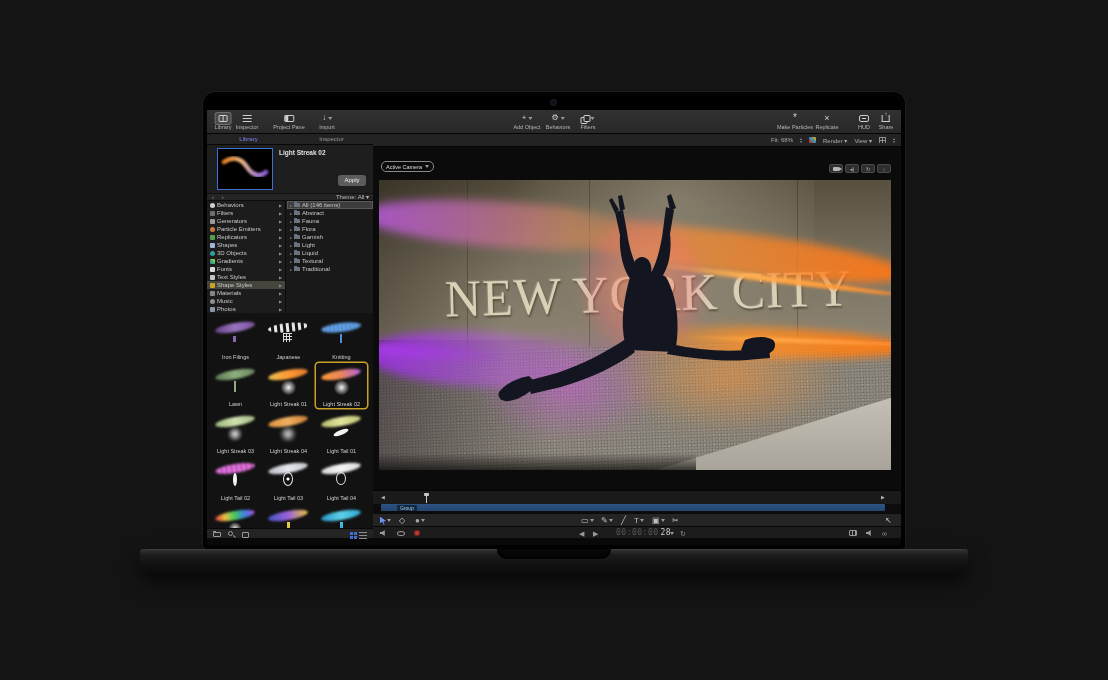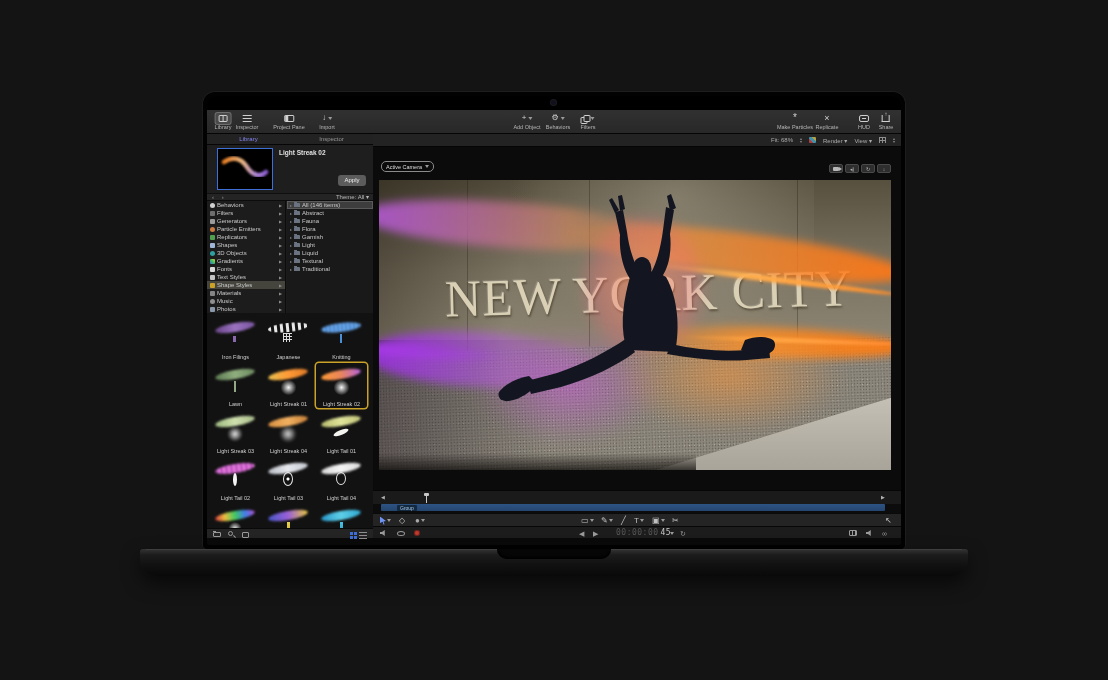--- a/index.html
+++ b/index.html
@@ -760,21 +760,21 @@
           <div class="tr-item" style="left:24px">
               <span class="i-loop"></span>
             </div>
           <div class="tr-item" style="left:41px">
               <span class="i-record"></span>
             </div>
           <div class="tr-item" style="left:206px">◀</div>
           <div class="tr-item" style="left:220px">▶</div>
           <div class="tr-item timecode" style="left:243px">
             <span>00:00:00</span>
-              <span class="frames">45</span>
+              <span class="frames">28</span>
           </div>
           <div class="tr-item" style="left:297px">
               <span class="chev"></span>
             </div>
           <div class="tr-item" style="left:307px">↻</div>
           <div class="tr-item" style="left:476px">
               <span class="i-film"></span>
             </div>
           <div class="tr-item" style="left:493px">
               <span class="i-speaker"></span>

